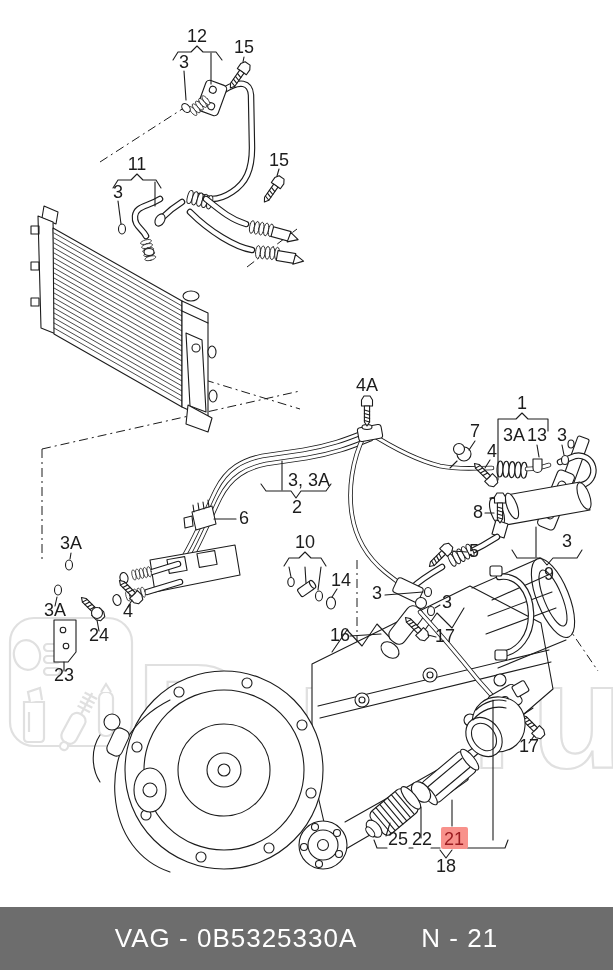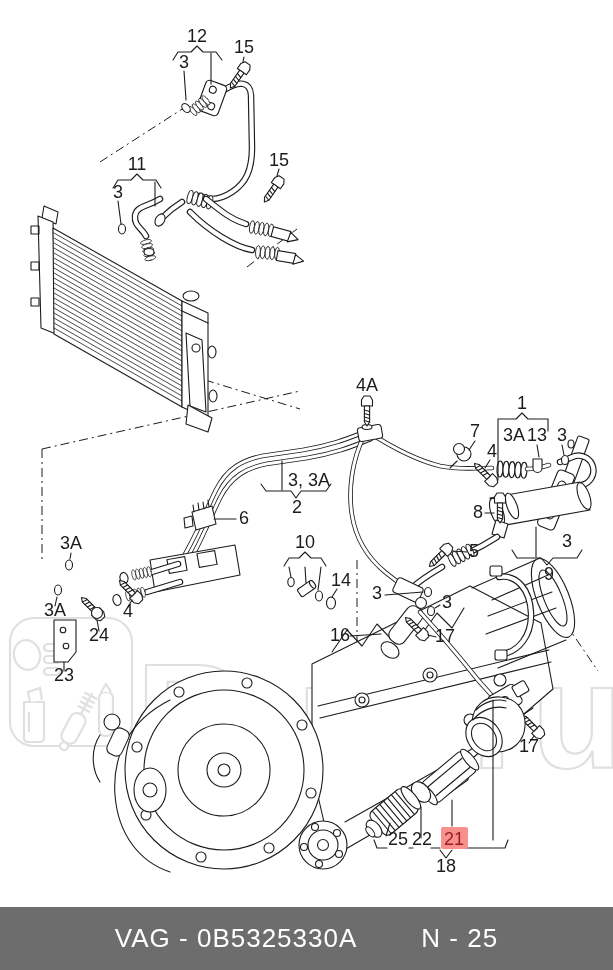--- a/index.html
+++ b/index.html
@@ -458,15 +458,15 @@
         <text class="lbl" x="398" y="845">25</text>
         <text class="lbl" x="422" y="845">22</text>
         <text class="lbl hl-text" x="454" y="845">21</text>
         <text class="lbl" x="446" y="872">18</text>
       </g>
     </svg>
   </div>
 
   <div class="footer">
     <span>VAG - 0B5325330A</span>
-    <span>N - 25</span>
+    <span>N - 21</span>
   </div>
 </div>
 
 </body></html>

